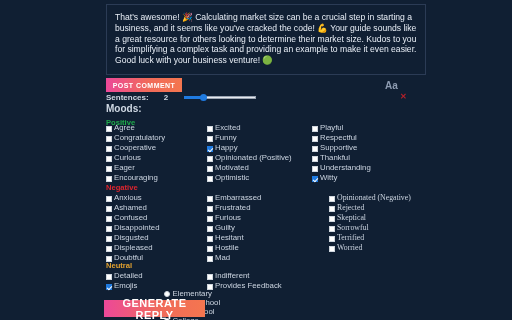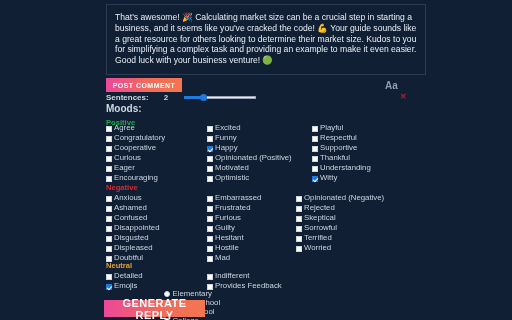--- a/index.html
+++ b/index.html
@@ -294,21 +294,21 @@
         </div>
         <div class="cb-row">
           <span class="cb"></span>
           <span>Hostile</span>
         </div>
         <div class="cb-row">
           <span class="cb"></span>
           <span>Mad</span>
         </div>
       </div>
-      <div class="col" style="left: 296px; top: 192px;">
+      <div class="col" style="left: 329px; top: 192px; font-family: Liberation Serif, serif;">
         <div class="cb-row">
           <span class="cb"></span>
           <span>Opinionated (Negative)</span>
         </div>
         <div class="cb-row">
           <span class="cb"></span>
           <span>Rejected</span>
         </div>
         <div class="cb-row">
           <span class="cb"></span>

